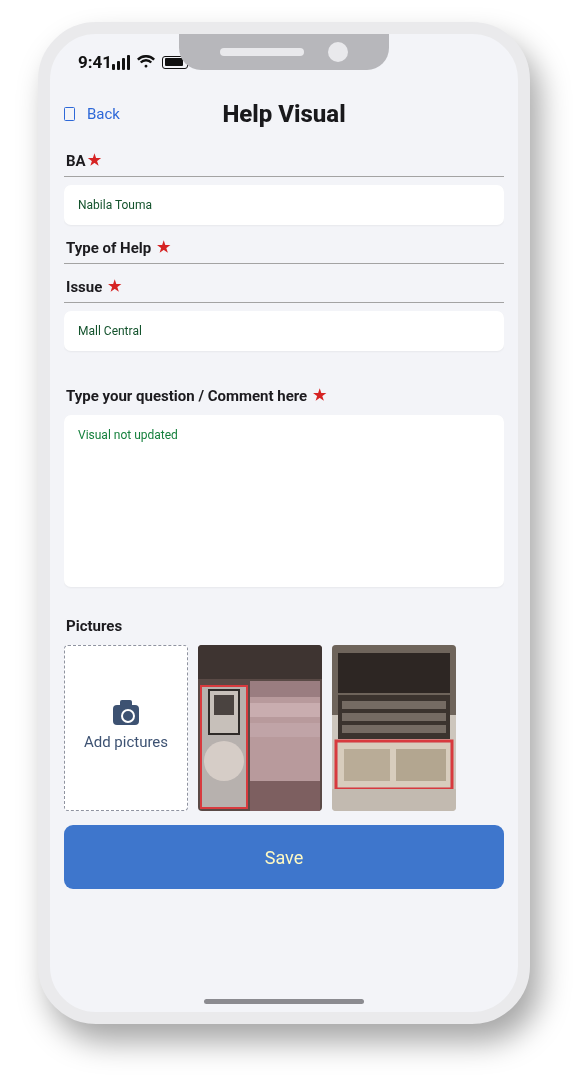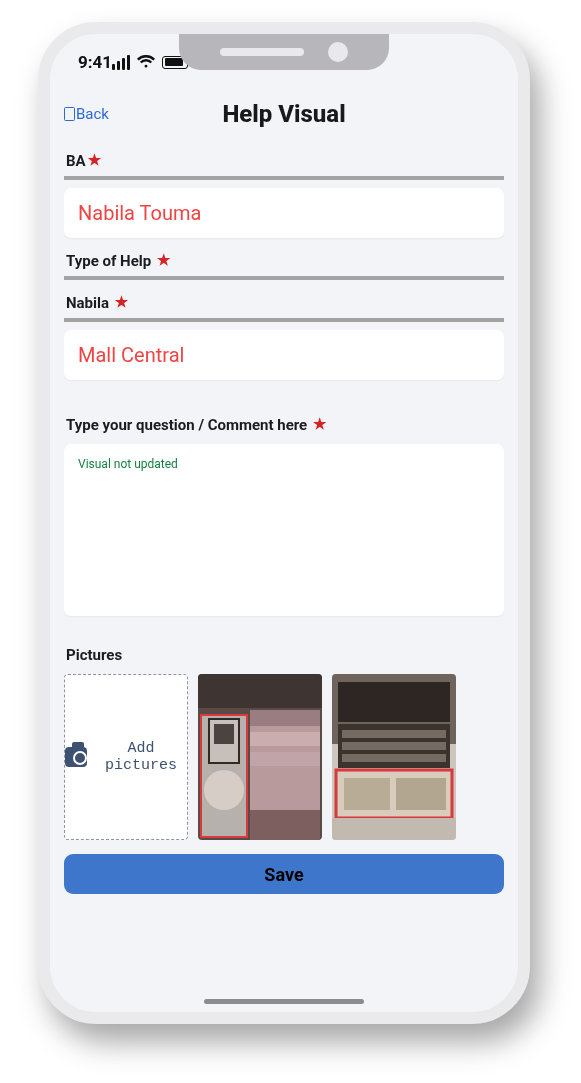--- a/index.html
+++ b/index.html
@@ -101,21 +101,21 @@
     display: flex;
     align-items: center;
     height: 48px;
     position: relative;
   }
   .back {
     color: #2d68d8;
     font-size: 15px;
     display: flex;
     align-items: center;
-    gap: 1px;
+    gap: 12px;
     cursor: pointer;
   }
   .back .icon {
     width: 11px; height: 14px;
     border: 1.6px solid #2d68d8;
     border-radius: 1.5px;
   }
   .title {
     position: absolute;
     left: 0; right: 0;
@@ -128,35 +128,35 @@
   .form {
     flex: 1;
     overflow: hidden;
   }
   .field-group { margin-top: 10px; }
   .label-row {
     font-size: 15px;
     font-weight: 700;
     color: #1c1b1f;
     padding: 4px 2px 6px 2px;
-    border-bottom: 4px solid #a3a3a3;
+    border-bottom: 1px solid #a3a3a3;
     margin-bottom: 8px;
   }
   .req {
     color: #d62323;
     display: inline-block;
     margin-left: 2px;
     transform: translateY(-1px);
   }
   .input-box {
     background: #fff;
     border-radius: 7px;
     padding: 13px 14px;
-    font-size: 20px;
-    color: #ef4444;
+    font-size: 12px;
+    color: #14532d;
     box-shadow: 0 1px 2px rgba(0,0,0,0.05);
   }
   .textarea-box {
     background: #fff;
     border-radius: 7px;
     padding: 13px 14px;
     font-size: 12px;
     color: #15803d;
     height: 172px;
     box-shadow: 0 1px 2px rgba(0,0,0,0.05);
@@ -167,29 +167,28 @@
     gap: 10px;
     margin-top: 4px;
   }
   .add-tile {
     width: 124px;
     height: 166px;
     border: 1.5px dashed #8f93a0;
     border-radius: 4px;
     background: #fff;
     display: flex;
-    flex-direction: row;
+    flex-direction: column;
     align-items: center;
     justify-content: center;
     gap: 8px;
     color: #3d5272;
     font-size: 15px;
     text-align: center;
     cursor: pointer;
-    font-family: Liberation Mono, monospace;
   }
   .add-tile .cam {
     width: 26px; height: 20px;
     background: #3d5272;
     border-radius: 4px;
     position: relative;
   }
   .add-tile .cam::before {
     content:""; position:absolute;
     top:-5px; left:7px; width:12px; height:6px;
@@ -204,28 +203,28 @@
     width: 124px;
     height: 166px;
     border-radius: 4px;
     overflow: hidden;
     position: relative;
   }
   .thumb svg { width: 100%; height: 100%; display: block; }
   .save-btn {
     margin-top: 14px;
     background: #3e76cc;
-    color: #000000;
-    height: 40px;
+    color: #fef9c3;
+    height: 64px;
     border-radius: 9px;
     display: flex;
     align-items: center;
     justify-content: center;
     font-size: 18px;
-    font-weight: 700;
+    font-weight: 400;
     cursor: pointer;
   }
   .home-indicator {
     position: absolute;
     bottom: 8px;
     left: 50%;
     transform: translateX(-50%);
     width: 160px;
     height: 5px;
     background: #8b8b90;
@@ -282,21 +281,21 @@
       </div>
 
       <div class="field-group">
         <div class="label-row">
           <span>Type of Help</span> <span class="req">★</span>
         </div>
       </div>
 
       <div class="field-group">
         <div class="label-row">
-          <span>Nabila</span> <span class="req">★</span>
+          <span>Issue</span> <span class="req">★</span>
         </div>
         <div class="input-box">
           <span>Mall Central</span>
         </div>
       </div>
 
       <div class="field-group no-border" style="margin-top:32px;">
         <div class="label-row">
           <span>Type your question / Comment here</span> <span class="req">★</span>
         </div>

